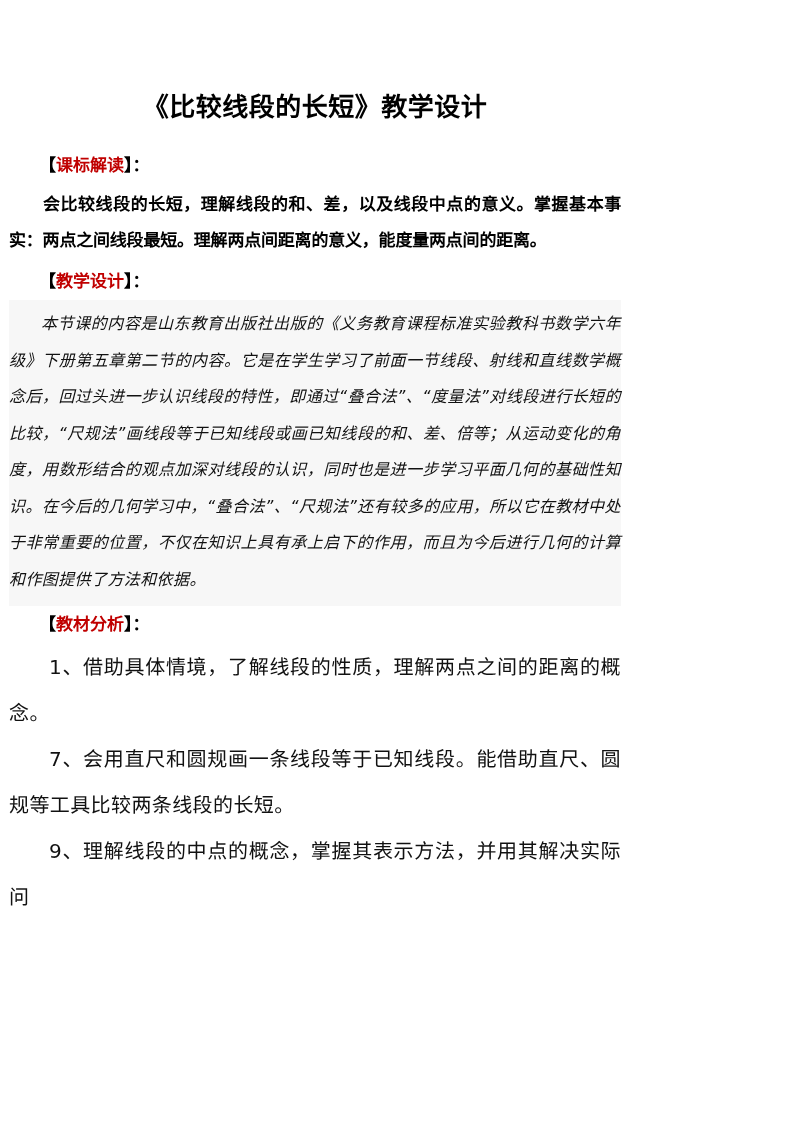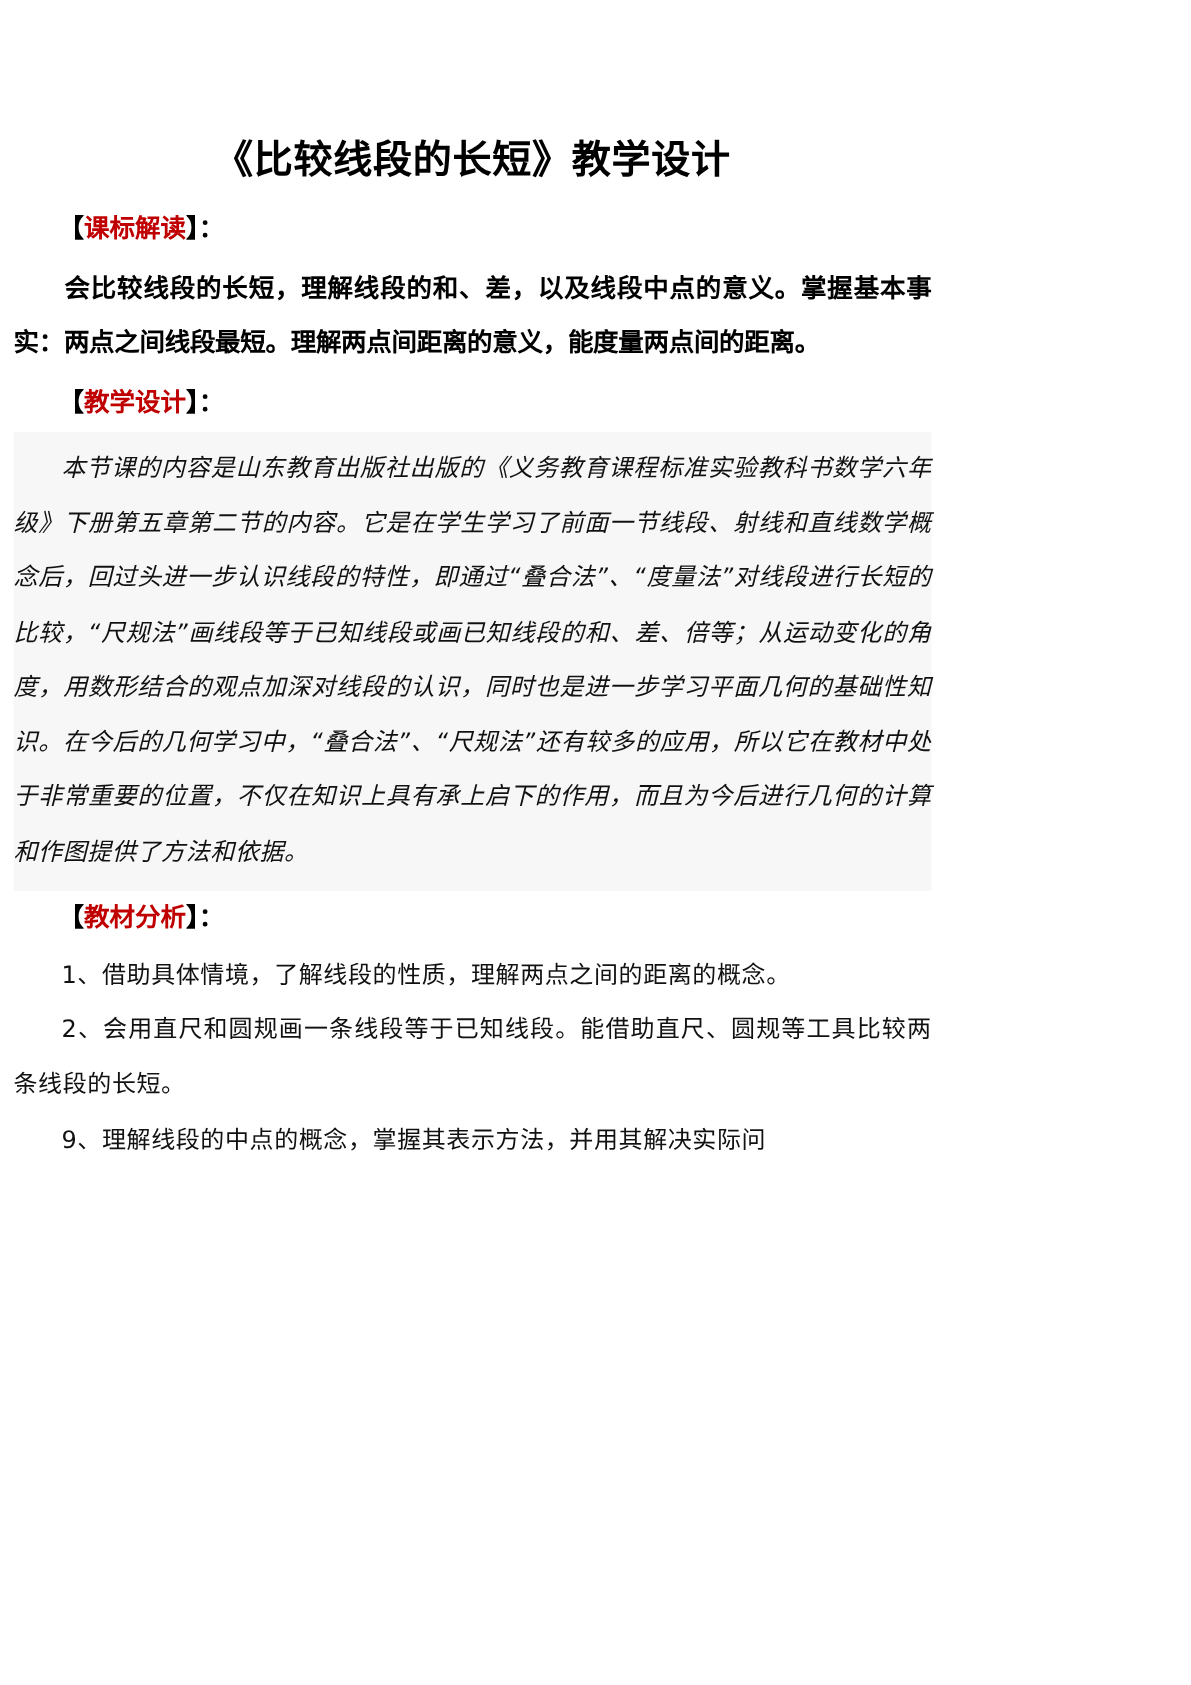--- a/index.html
+++ b/index.html
@@ -34,21 +34,21 @@
     font-family: "DejaVu Serif", "Liberation Serif", serif;
     font-size: 26px;
     font-weight: bold;
     letter-spacing: 0.5px;
     line-height: 1.2;
     color: #000000;
   }
 
   
   .content {
-    margin: 0 auto;
+    margin: 12px auto;
     width: 612px;          
     padding-left: 0px;
   }
 
   
   .section-heading {
     font-family: "DejaVu Serif", "Liberation Serif", serif;
     font-size: 17px;
     font-weight: bold;
     line-height: 1.5;
@@ -99,21 +99,21 @@
     text-indent: 2em;
     letter-spacing: 0.4px;
     color: #111111;
     font-style: italic;
   }
 
   
   .para-goal {
     margin: 0;
     font-family: "DejaVu Sans", "Liberation Sans", sans-serif;
-    font-size: 16px;
+    font-size: 20px;
     font-weight: normal;
     line-height: 2.3;
     text-align: justify;
     text-justify: inter-ideograph;
     text-indent: 2em;
     letter-spacing: 0.4px;
     color: #111111;
   }
 
   
@@ -149,17 +149,17 @@
       <p class="para-light">本节课的内容是山东教育出版社出版的《义务教育课程标准实验教科书数学六年级》下册第五章第二节的内容。它是在学生学习了前面一节线段、射线和直线数学概念后，回过头进一步认识线段的特性，即通过“叠合法”、“度量法”对线段进行长短的比较，“尺规法”画线段等于已知线段或画已知线段的和、差、倍等；从运动变化的角度，用数形结合的观点加深对线段的认识，同时也是进一步学习平面几何的基础性知识。在今后的几何学习中，“叠合法”、“尺规法”还有较多的应用，所以它在教材中处于非常重要的位置，不仅在知识上具有承上启下的作用，而且为今后进行几何的计算和作图提供了方法和依据。</p>
     </div>
 
     <div class="sp-4"></div>
 
     <p class="section-heading"><span class="bracket">【</span><span class="heading-text">教材分析</span><span class="bracket">】</span><span class="colon">：</span></p>
 
     <div class="sp-4"></div>
 
     <p class="para-goal">1、借助具体情境，了解线段的性质，理解两点之间的距离的概念。</p>
-    <p class="para-goal">2、会用直尺和圆规画一条线段等于已知线段。能借助直尺、圆规等工具比较两条线段的长短。</p>
+    <p class="para-goal">7、会用直尺和圆规画一条线段等于已知线段。能借助直尺、圆规等工具比较两条线段的长短。</p>
     <p class="para-goal">9、理解线段的中点的概念，掌握其表示方法，并用其解决实际问</p>
 
   </div>
 </div>
 
 </body></html>

